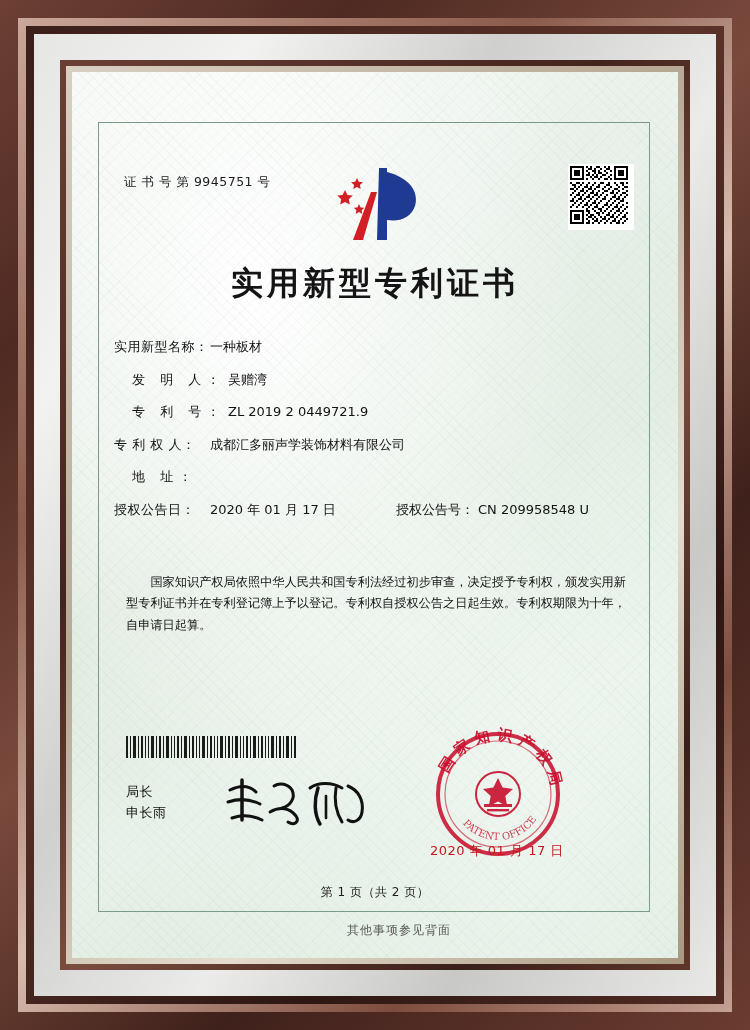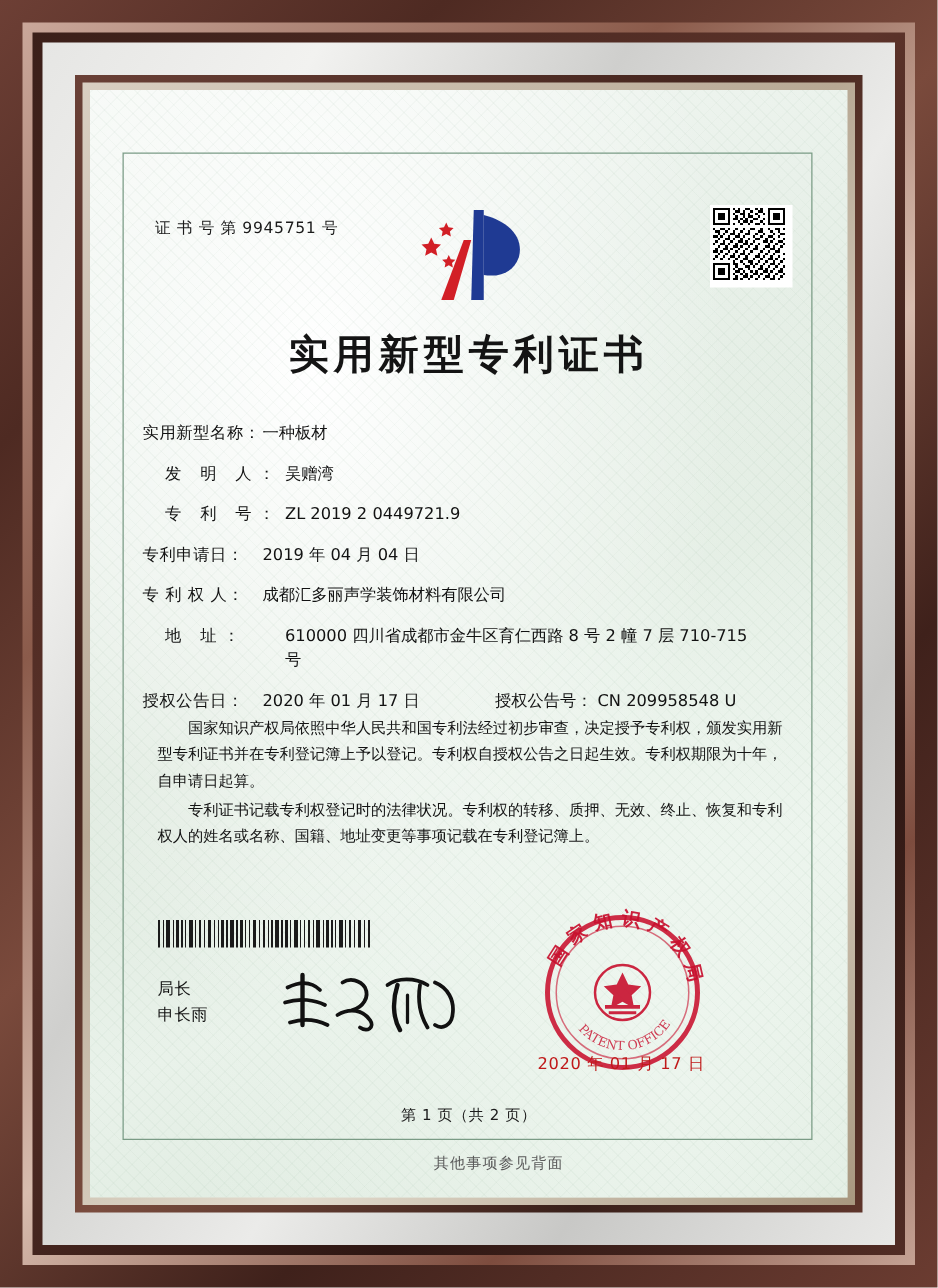--- a/index.html
+++ b/index.html
@@ -534,47 +534,41 @@
       <div class="field-row">
         <div class="field-label spaced">发 明 人：</div>
         <div class="field-value">吴赠湾</div>
       </div>
 
       <div class="field-row">
         <div class="field-label spaced">专 利 号：</div>
         <div class="field-value">ZL 2019 2 0449721.9</div>
       </div>
 
-      <div class="field-row">
-        <div class="field-label">专利申请日：</div>
-        <div class="field-value">2019 年 04 月 04 日</div>
-      </div>
 
       <div class="field-row">
         <div class="field-label">专 利 权 人：</div>
         <div class="field-value">成都汇多丽声学装饰材料有限公司</div>
       </div>
 
       <div class="field-row">
         <div class="field-label spaced">地 址：</div>
-        <div class="field-value">610000 四川省成都市金牛区育仁西路 8 号 2 幢 7 层 710-715 号</div>
       </div>
 
       <div class="field-row inline-two">
         <div class="field-label">授权公告日：</div>
         <div class="field-value">2020 年 01 月 17 日</div>
         <div class="field-label2">授权公告号：</div>
         <div class="field-value2">CN 209958548 U</div>
       </div>
 
     </div>
 
     <div class="paragraphs">
       <p>国家知识产权局依照中华人民共和国专利法经过初步审查，决定授予专利权，颁发实用新型专利证书并在专利登记簿上予以登记。专利权自授权公告之日起生效。专利权期限为十年，自申请日起算。</p>
-      <p>专利证书记载专利权登记时的法律状况。专利权的转移、质押、无效、终止、恢复和专利权人的姓名或名称、国籍、地址变更等事项记载在专利登记簿上。</p>
     </div>
 
     <div class="barcode">
       <svg viewBox="0 0 172 22" width="172" height="22" shape-rendering="crispEdges">
         <rect width="172" height="22" fill="none"></rect>
         <g fill="#1a1a1a">
           <rect x="0" y="0" width="2" height="22"></rect>
             <rect x="4" y="0" width="1" height="22"></rect>
           <rect x="7" y="0" width="3" height="22"></rect>
             <rect x="12" y="0" width="1" height="22"></rect>

